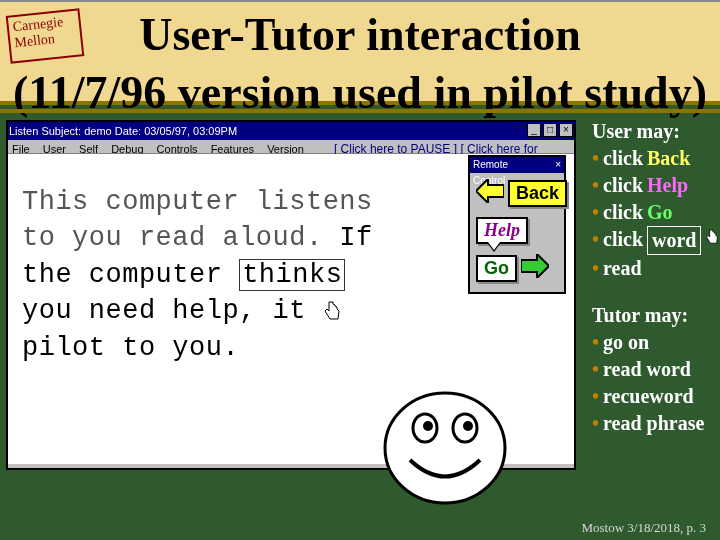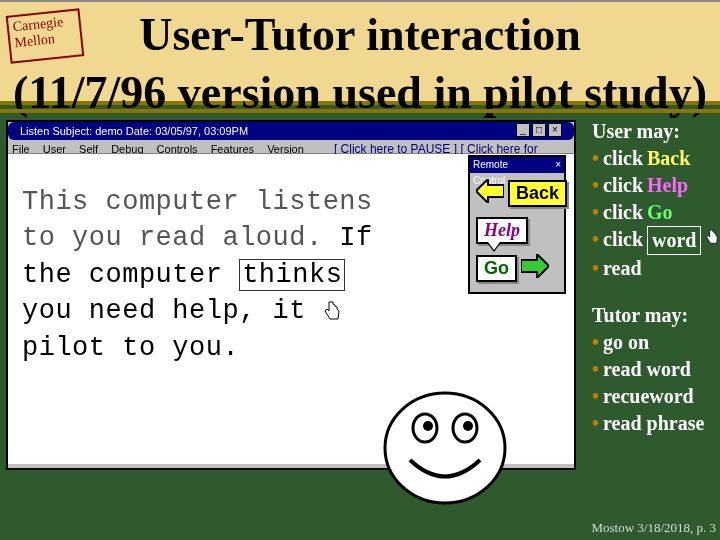--- a/index.html
+++ b/index.html
@@ -58,22 +58,21 @@
     background:#c0c0c0;
     border:2px solid #000;
   }
   .titlebar {
     height:18px;
     background:#000080;
     color:#fff;
     font: 11px/18px Tahoma, Arial, sans-serif;
     display:flex;
     justify-content: space-between;
-    padding:0 12px;
-    border-radius:6px;
+    padding:0 1px;
   }
   .titlebar .btns { display:flex; gap:2px; }
   .titlebar .winbtn {
     width:14px; height:14px;
     background:#c0c0c0;
     border:1px solid #000;
     font:10px/12px Arial;
     text-align:center;
     color:#000;
     margin-top:1px;
@@ -166,21 +165,21 @@
   .green { color:#66ff66; }
   .white { color:#fff; }
   .wordbox {
     color:#fff; border:1px solid #fff;
     padding:0 4px; background:rgba(0,0,0,0);font-family:Liberation Serif, serif;
   }
   .tutor-block { margin-top:20px; }
   
   .footer {
     position:absolute;
-    right:4px; bottom:6px;
+    right:14px; bottom:6px;
     font:13px/1 Georgia,serif;
     color:#d8d8d8;
   }
 </style>
 </head>
 <body>
 
 <div class="header">
   <div class="logo-box">
     <span>Carnegie</span><br>

